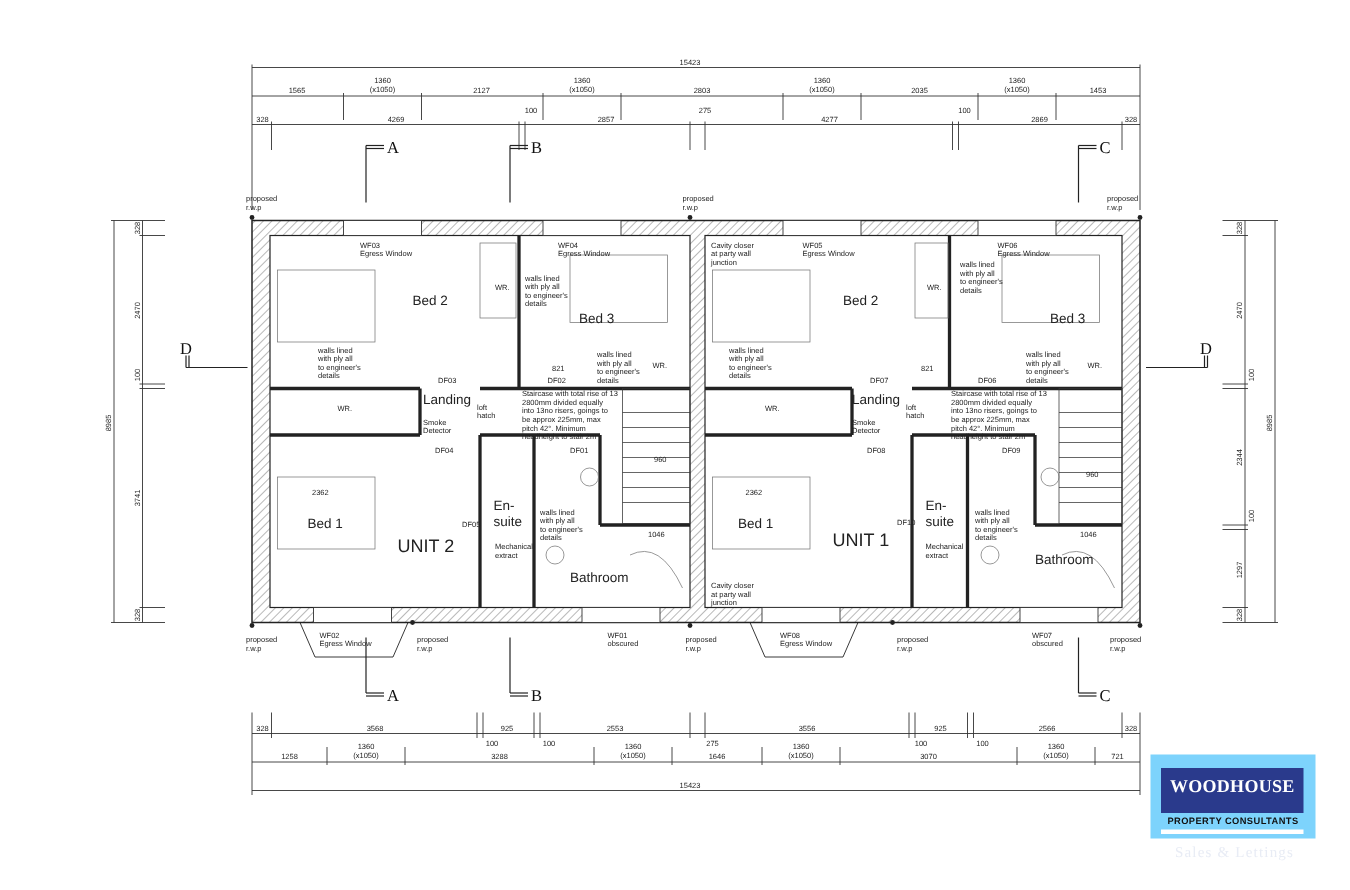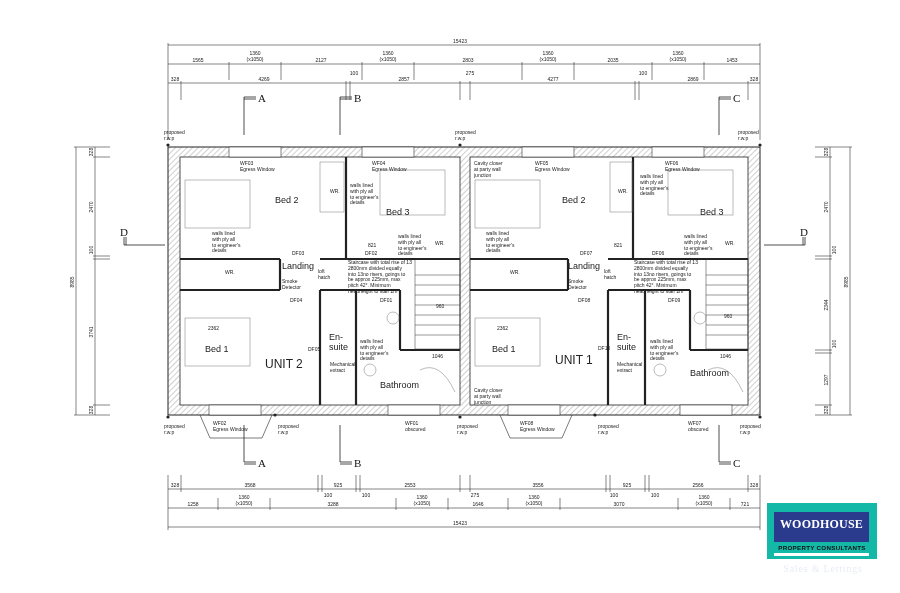--- a/index.html
+++ b/index.html
@@ -4,21 +4,21 @@
 <style>
   html,body{margin:0;padding:0;background:#ffffff;}
   body{width:900px;height:593px;position:relative;overflow:hidden;font-family:"Liberation Sans",sans-serif;}
   #plan{position:absolute;left:0;top:0;width:900px;height:593px;}
   .t{font-family:"Liberation Sans",sans-serif;fill:#222;}
   .dim{font-size:5px;}
   .lbl{font-size:5px;}
   .room{font-size:9px;}
   .unit{font-size:12px;}
   .sec{font-family:"Liberation Serif",serif;font-size:11px;fill:#111;}
-  .logo{position:absolute;left:767px;top:503px;width:110px;height:56px;background:#14b8a6;}
+  .logo{position:absolute;left:767px;top:503px;width:110px;height:56px;background:#7dd3fc;}
   .logo-inner{position:absolute;left:7px;top:9px;width:95px;height:30px;background:#2a3a8c;}
   .logo-title{position:absolute;left:0;top:5px;width:95px;text-align:center;color:#fff;font-family:"Liberation Serif",serif;font-weight:bold;font-size:12px;letter-spacing:0.2px;}
   .logo-sub{position:absolute;left:0;top:41px;width:110px;text-align:center;color:#111;font-size:6.2px;font-weight:bold;letter-spacing:0.3px;}
   .logo-bar{position:absolute;left:7px;top:50px;width:95px;height:3px;background:#fff;}
   .tagline{position:absolute;left:767px;top:563px;width:112px;text-align:center;color:#e8ecf5;font-family:"Liberation Serif",serif;font-size:10px;letter-spacing:0.8px;}
 </style>
 </head>
 <body>
 
 <svg id="plan" viewBox="0 0 900 593" xmlns="http://www.w3.org/2000/svg">

